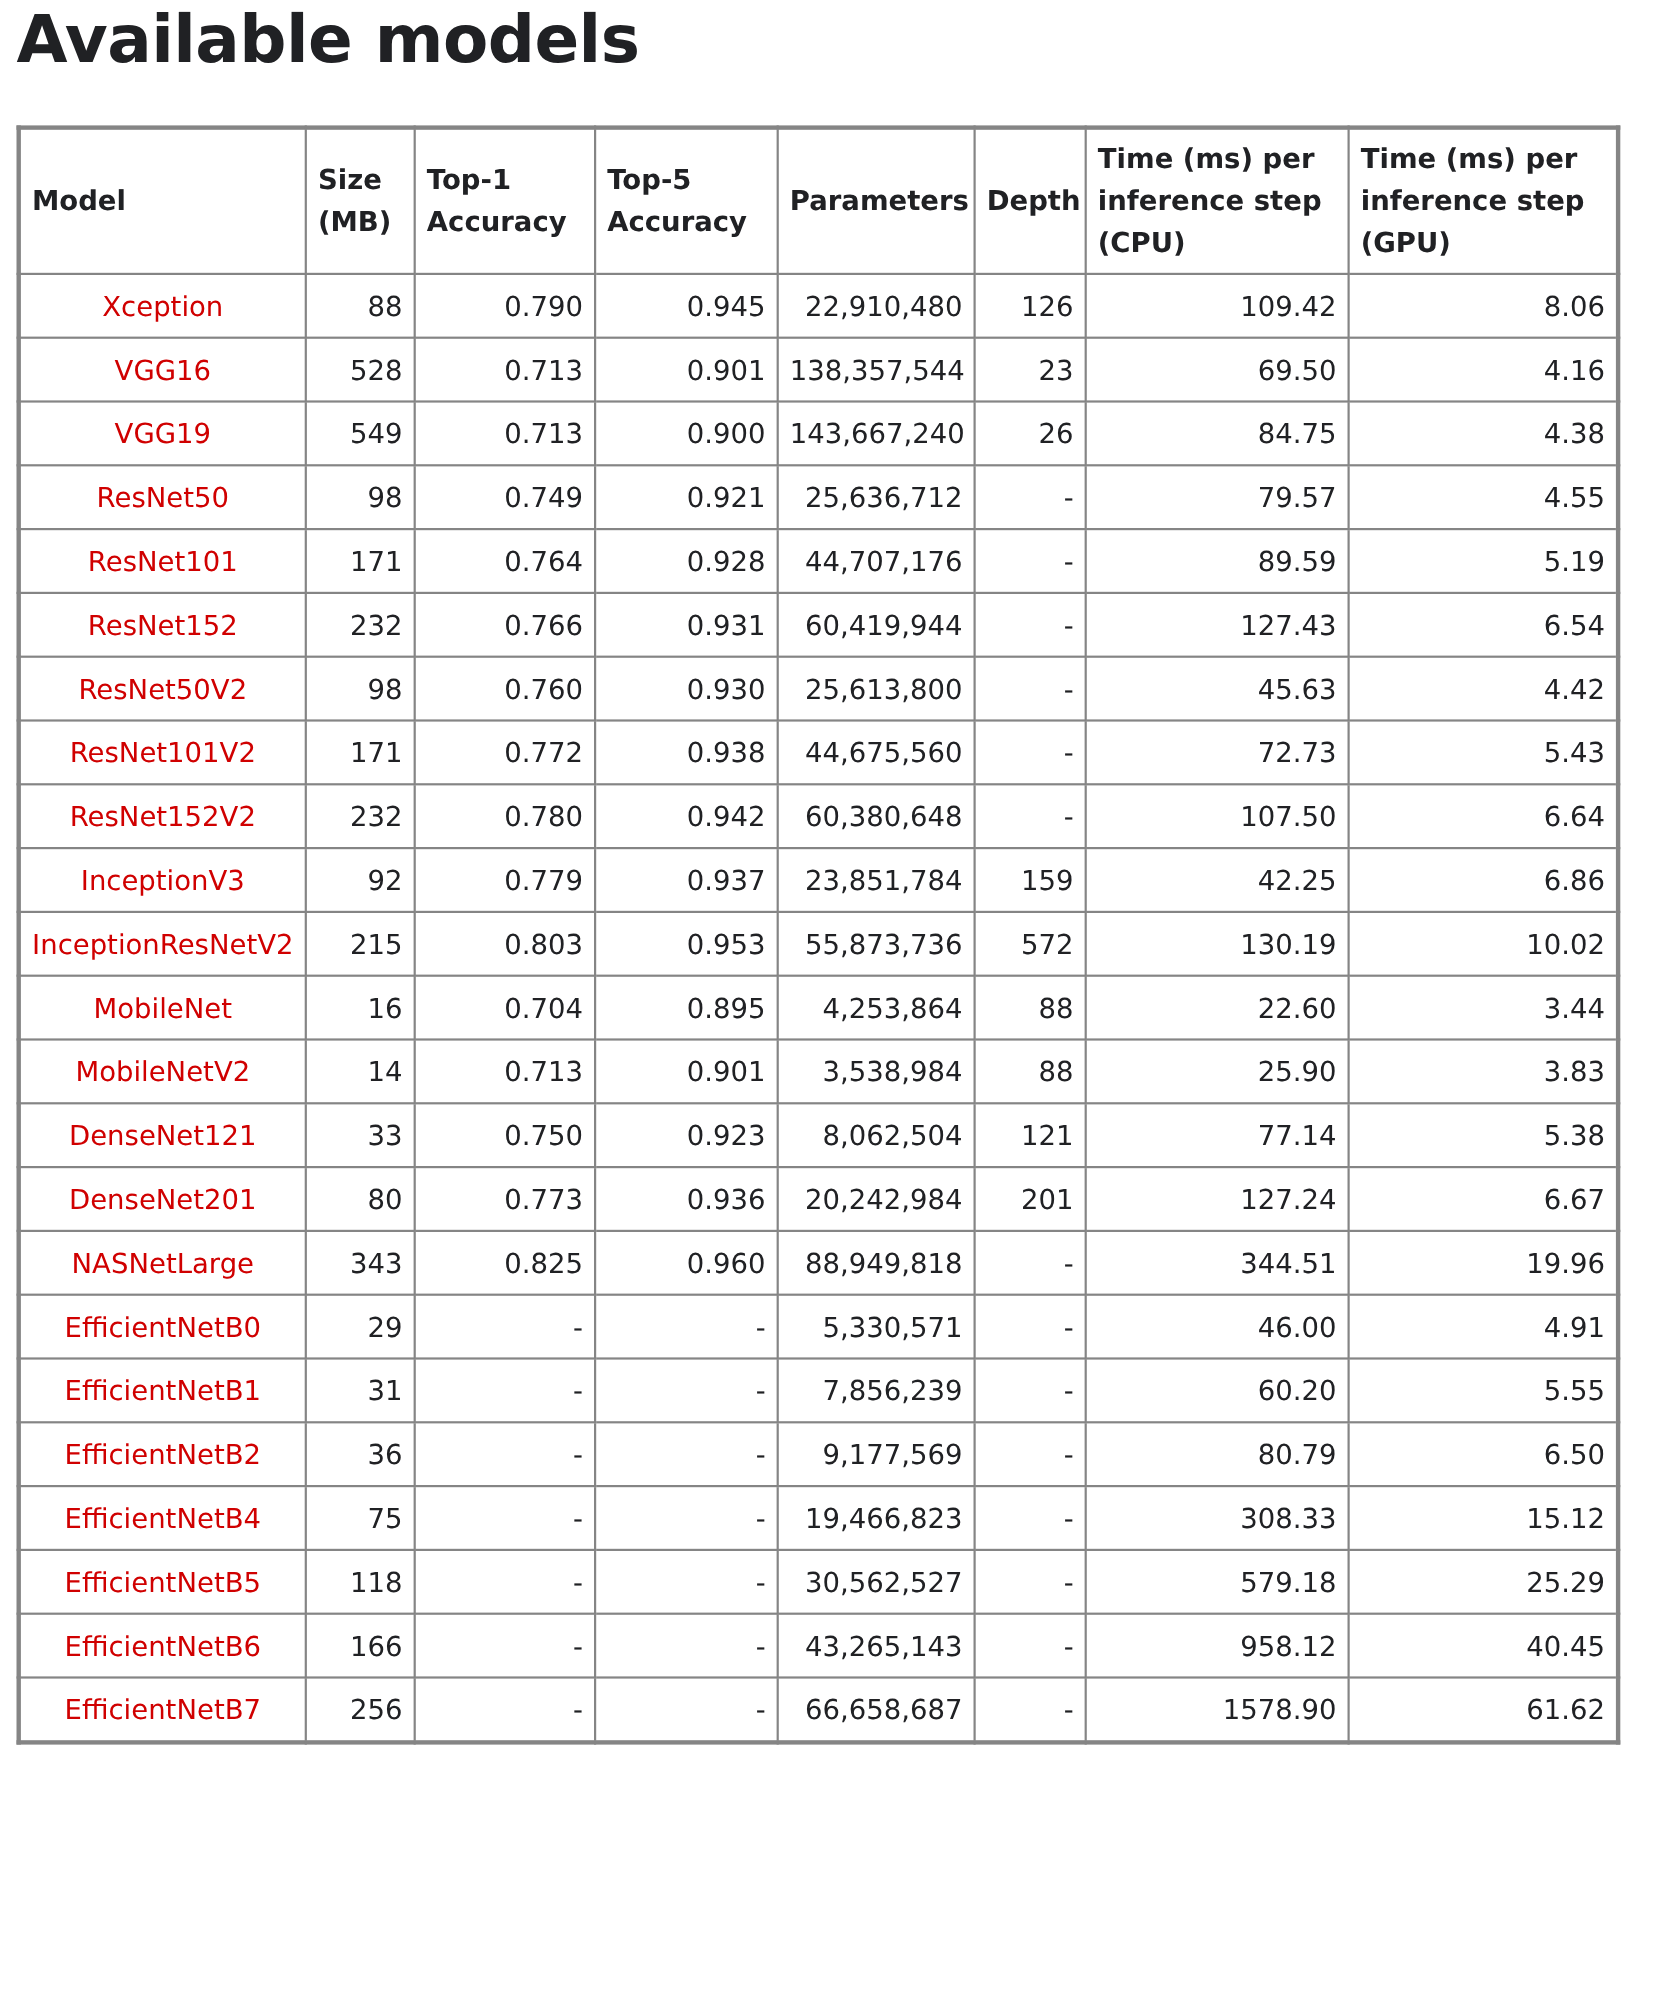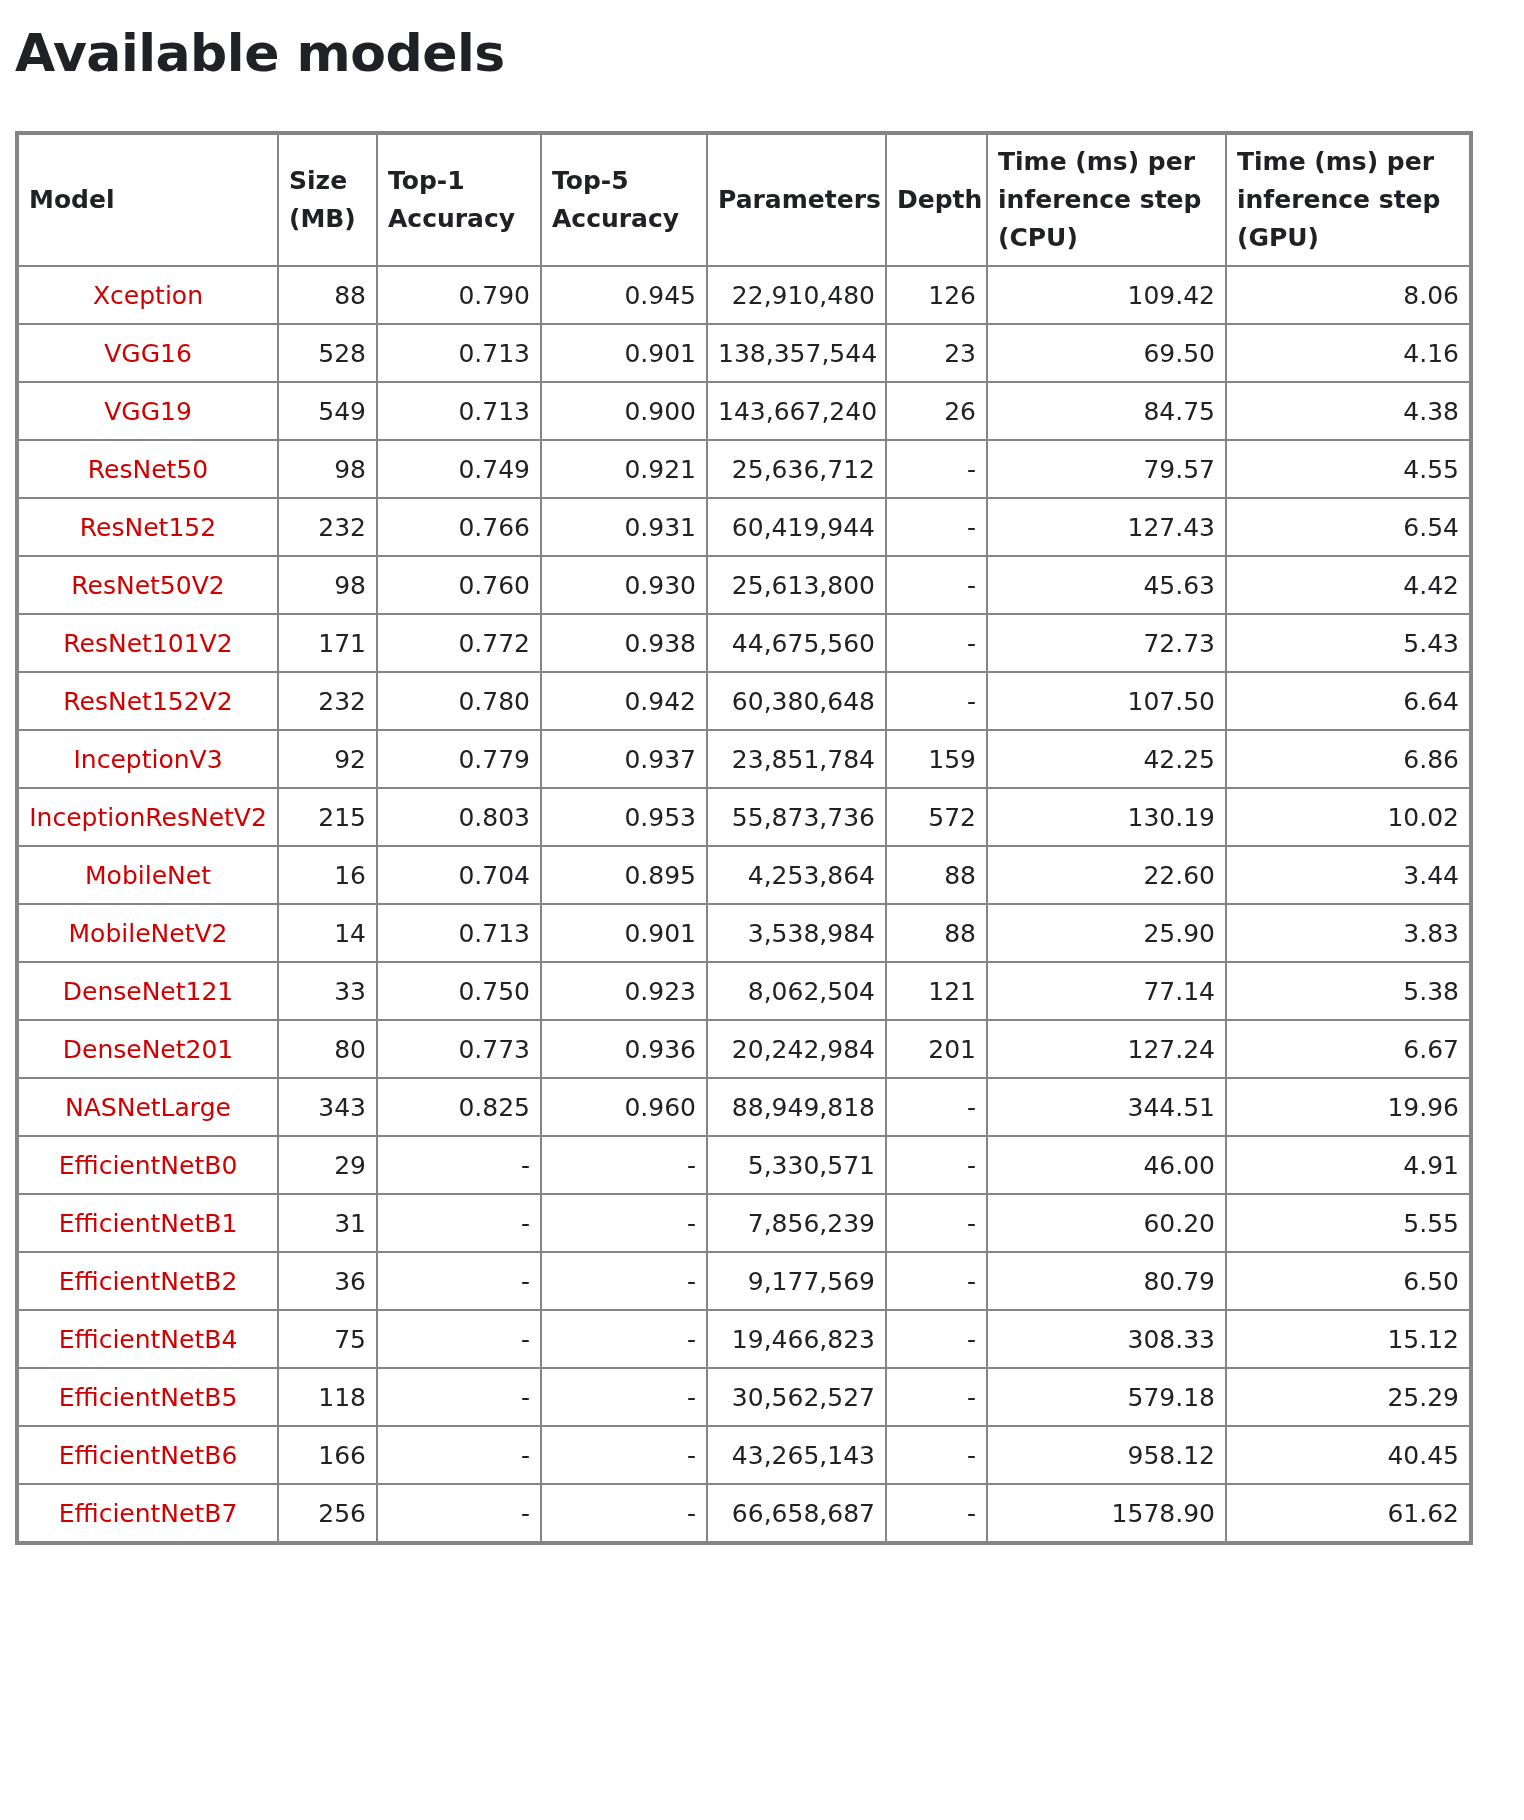--- a/index.html
+++ b/index.html
@@ -13,25 +13,25 @@
       overflow: hidden;
       font-family: "DejaVu Sans", "Liberation Sans", sans-serif;
       color: #202124;
     }
     .page {
       position: relative;
       padding: 0 0 0 15px;
     }
     h1.page-title {
       margin: 0;
-      padding-top: 17px;
+      padding-top: 0;
       height: 114px;
       font-family: "DejaVu Sans", sans-serif;
       font-weight: 600;
-      font-size: 52px;
+      font-size: 60px;
       line-height: 72px;
       letter-spacing: -0.5px;
       color: #202124;
     }
     table.models {
       border-collapse: collapse;
       border: 4px solid #858585;
       width: 1454px;
       table-layout: fixed;
       font-size: 25px;
@@ -137,20 +137,30 @@
           <td class="model-cell"><a class="model-link">ResNet50</a></td>
           <td>98</td>
           <td>0.749</td>
           <td>0.921</td>
           <td>25,636,712</td>
           <td>-</td>
           <td>79.57</td>
           <td>4.55</td>
         </tr>
         <tr>
+          <td class="model-cell"><a class="model-link">ResNet101</a></td>
+          <td>171</td>
+          <td>0.764</td>
+          <td>0.928</td>
+          <td>44,707,176</td>
+          <td>-</td>
+          <td>89.59</td>
+          <td>5.19</td>
+        </tr>
+        <tr>
           <td class="model-cell"><a class="model-link">ResNet152</a></td>
           <td>232</td>
           <td>0.766</td>
           <td>0.931</td>
           <td>60,419,944</td>
           <td>-</td>
           <td>127.43</td>
           <td>6.54</td>
         </tr>
         <tr>

